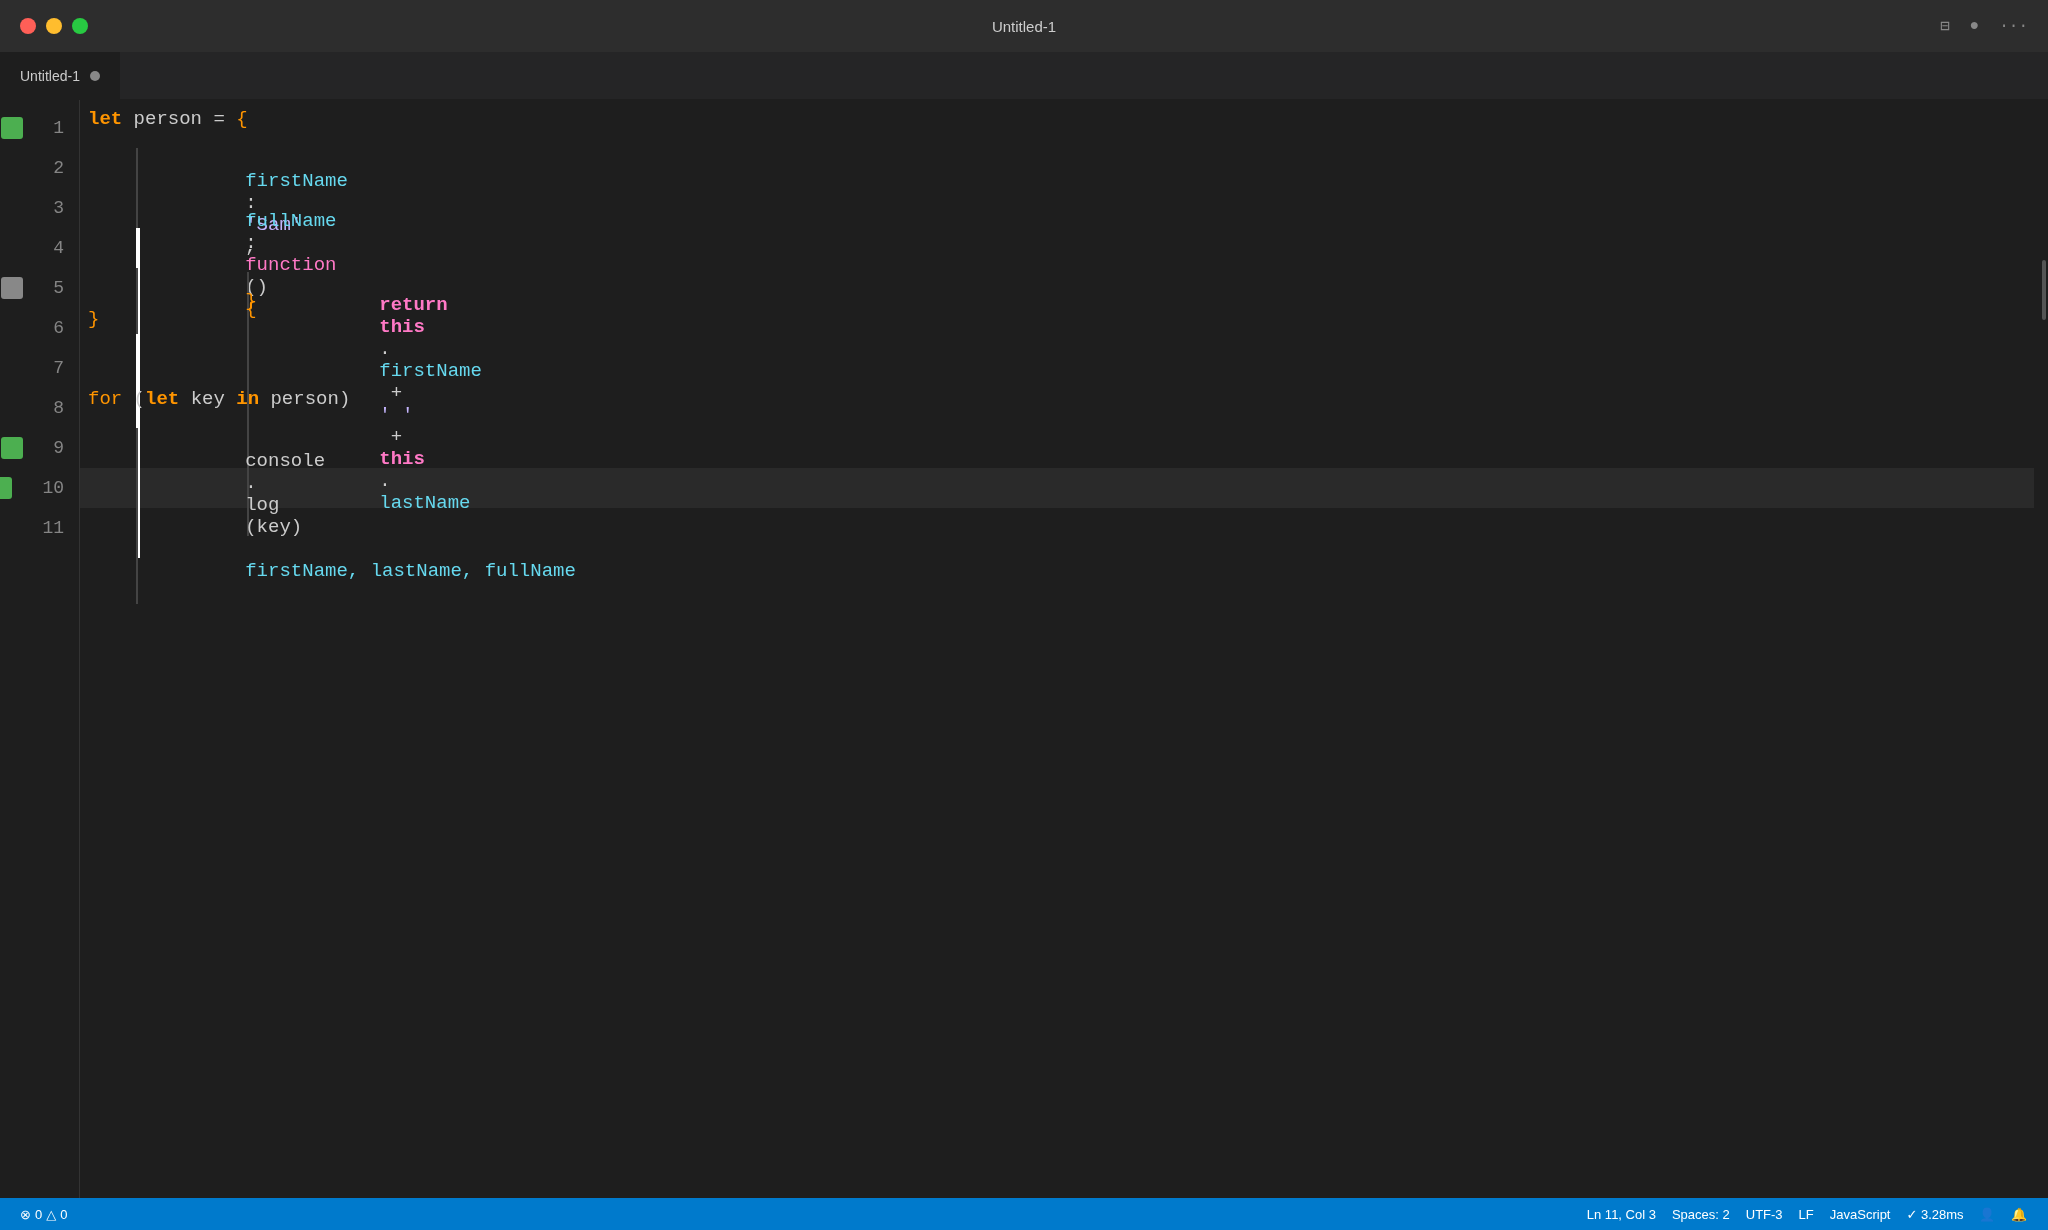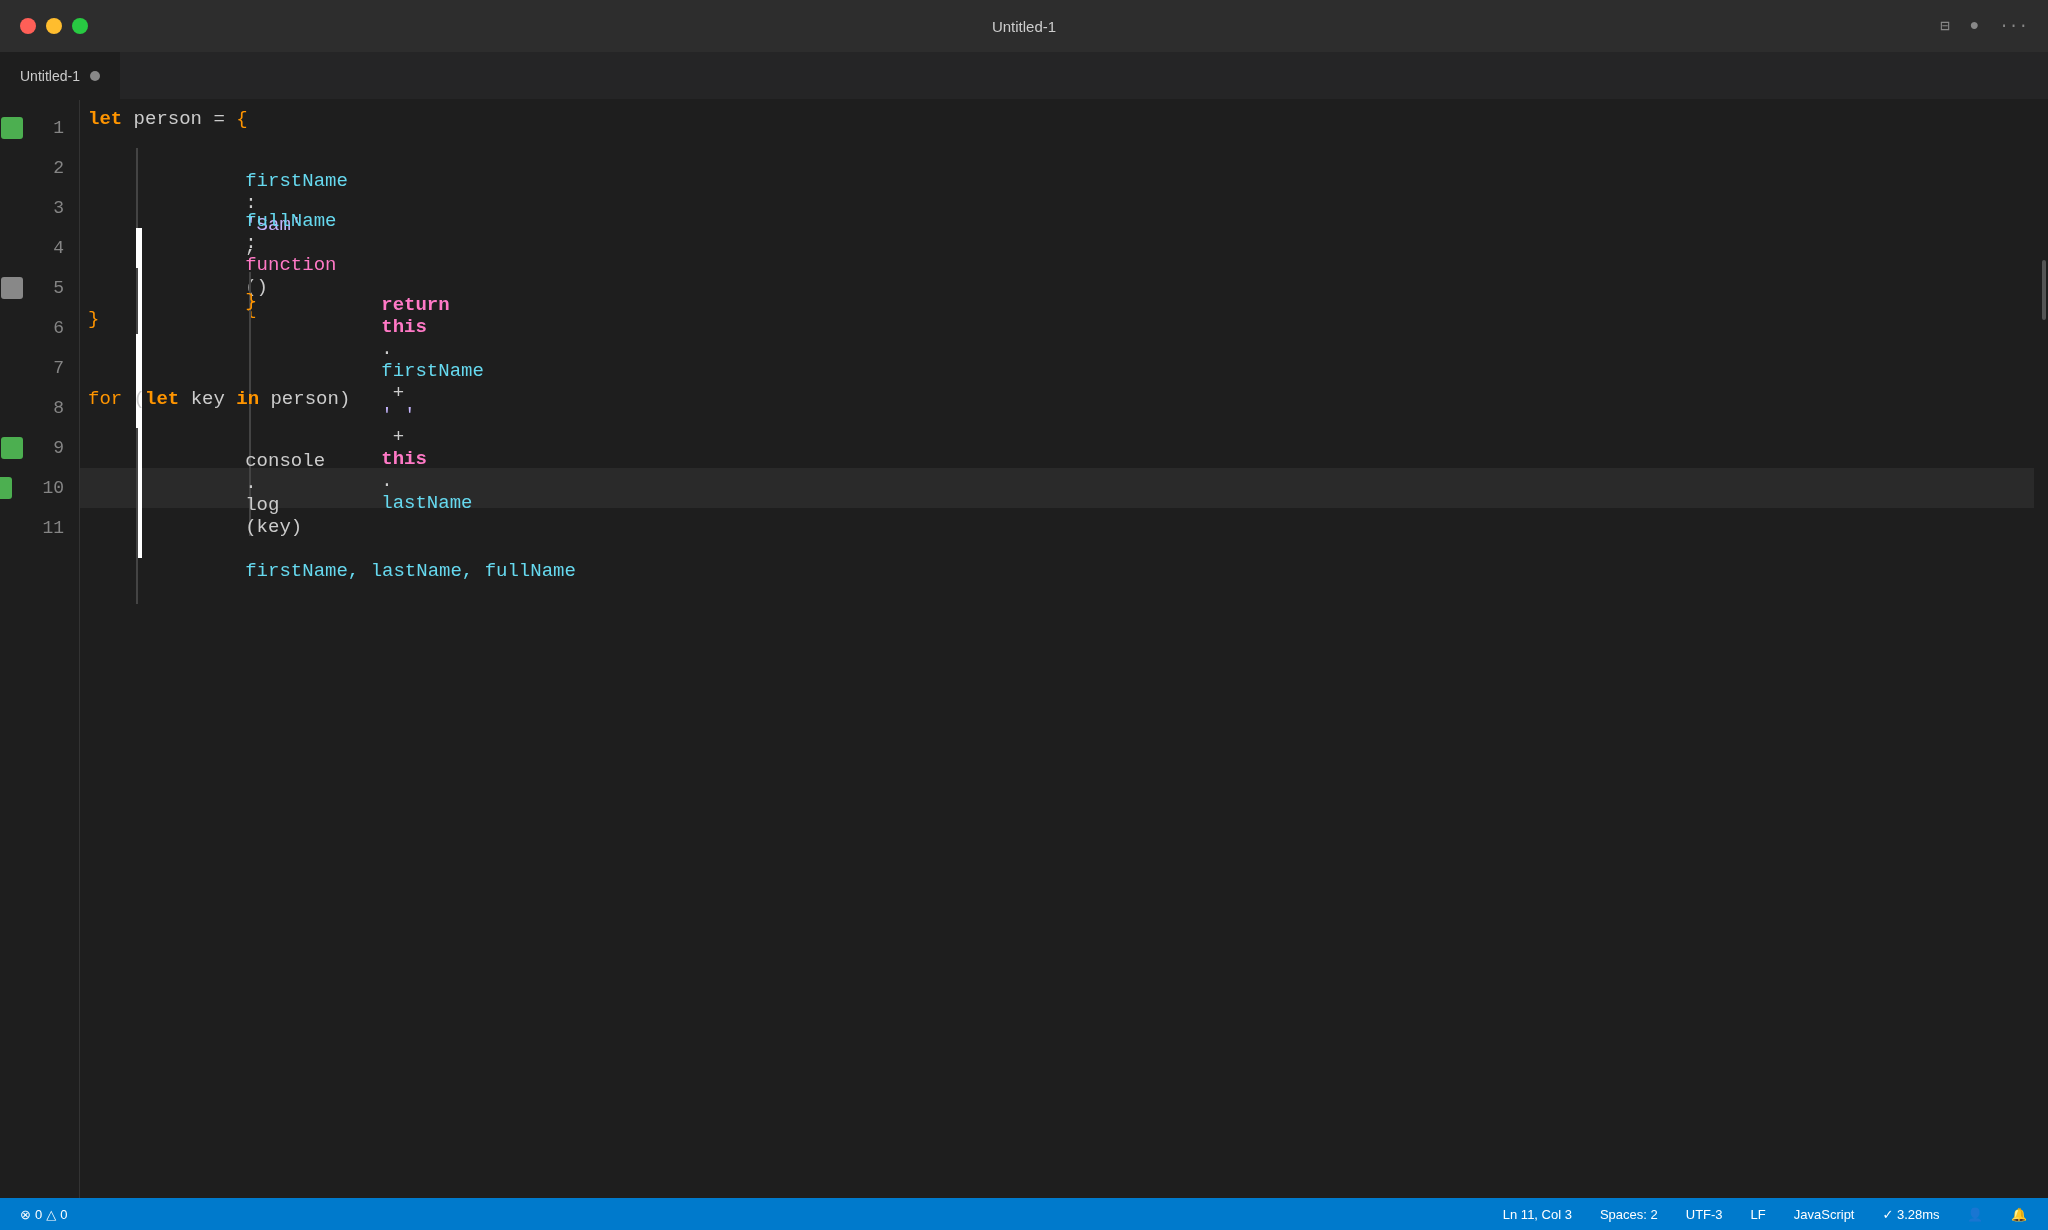--- a/index.html
+++ b/index.html
@@ -192,21 +192,21 @@
     .status-left {
       display: flex;
       align-items: center;
       gap: 16px;
     }
 
     .status-right {
       margin-left: auto;
       display: flex;
       align-items: center;
-      gap: 20px;
+      gap: 8px;
     }
 
     .status-item {
       display: flex;
       align-items: center;
       gap: 4px;
       cursor: pointer;
       padding: 0 4px;
       color: white;
       font-size: 13px;
@@ -333,21 +333,21 @@
         <span class="prop">fullName</span>
         <span class="plain">: </span>
         <span class="kw-function">function</span>
         <span class="plain">() </span>
         <span class="brace">{</span>
       </span>
     </div>
 
     <div class="code-line">
       <span style="display:inline-block;width:48px;"></span>
-      <span style="border-left:6px solid #ffffff;padding-left:16px;display:inline-block;">
+      <span style="border-left:4px solid #ffffff;padding-left:16px;display:inline-block;">
         <span style="display:inline-block;width:32px;"></span>
         <span style="border-left:2px solid #444;padding-left:16px;display:inline-block;">
           <span class="kw-return">return </span>
           <span class="this-kw">this</span>
           <span class="plain">.</span>
           <span class="prop">firstName</span>
           <span class="plain"> + </span>
           <span class="string">' '</span>
           <span class="plain"> + </span>
           <span class="this-kw">this</span>

